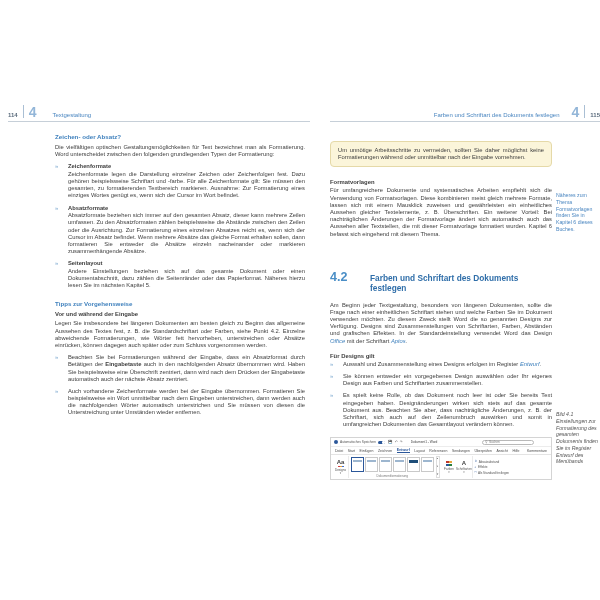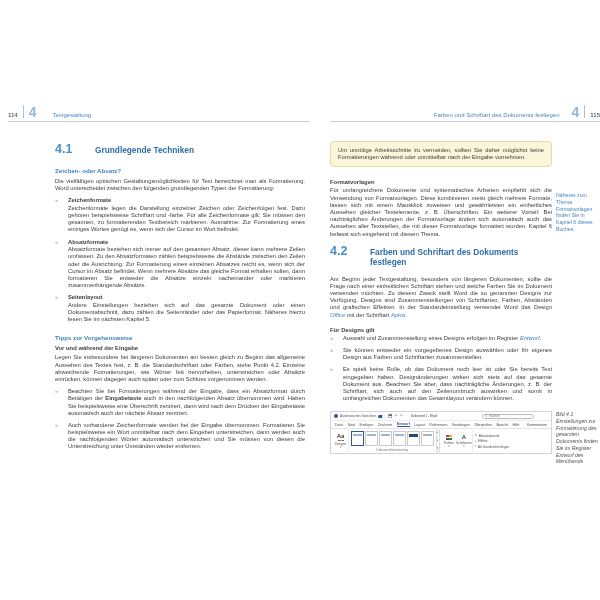--- a/index.html
+++ b/index.html
@@ -98,24 +98,20 @@
 
 <div class="page page-left">
   <div class="pagehead left">
     <span class="pnum">114</span>
     <span class="vbar"></span>
     <span class="chnum">4</span>
     <span class="htitle">Textgestaltung</span>
   </div>
 
   <div class="lp-col">
-    <div class="section-head">
-      <span class="section-num">4.1</span>
-      <span class="section-title">Grundlegende Techniken</span>
-    </div>
 
     <div class="subhead">Zeichen- oder Absatz?</div>
     <p>Die vielfältigen optischen Gestaltungsmöglichkeiten für Text bezeichnet man als Formatierung. Word unterscheidet zwischen den folgenden grundlegenden Typen der Formatierung:</p>
 
     <div class="bullet">
       <span class="marker">»</span>
       <span class="bbody">
         <span class="btitle" style="display:block">Zeichenformate</span>
         <span class="btext" style="display:block">Zeichenformate legen die Darstellung einzelner Zeichen oder Zeichenfolgen fest. Dazu gehören beispielsweise Schriftart und -farbe. Für alle Zeichenformate gilt: Sie müssen den gesamten, zu formatierenden Textbereich markieren. Ausnahme: Zur Formatierung eines einziges Wortes genügt es, wenn sich der Cursor im Wort befindet.</span>
       </span>
@@ -159,21 +155,21 @@
   </div>
 
   <div class="rp-col">
     <div class="notebox">
       <p>Um unnötige Arbeitsschritte zu vermeiden, sollten Sie daher möglichst keine Formatierungen während oder unmittelbar nach der Eingabe vornehmen.</p>
     </div>
 
     <div class="boldhead">Formatvorlagen</div>
     <p>Für umfangreichere Dokumente und systematisches Arbeiten empfiehlt sich die Verwendung von Formatvorlagen. Diese kombinieren meist gleich mehrere Formate, lassen sich mit einem Mausklick zuweisen und gewährleisten ein einheitliches Aussehen gleicher Textelemente, z. B. Überschriften. Ein weiterer Vorteil: Bei nachträglichen Änderungen der Formatvorlage ändert sich automatisch auch das Aussehen aller Textstellen, die mit dieser Formatvorlage formatiert wurden. Kapitel 6 befasst sich eingehend mit diesem Thema.</p>
 
-    <div class="section-head" style="margin-top:6px;margin-bottom:9px">
+    <div class="section-head" style="margin-top:32px;margin-bottom:9px">
       <span class="section-num">4.2</span>
       <span class="section-title">Farben und Schriftart des Dokuments festlegen</span>
     </div>
 
     <p><span>Am Beginn jeder Textgestaltung, besonders von längeren Dokumenten, sollte die Frage nach einer einheitlichen Schriftart stehen und welche Farben Sie im Dokument verwenden möchten. Zu diesem Zweck stellt Word die so genannten Designs zur Verfügung. Designs sind Zusammenstellungen von Schriftarten, Farben, Abständen und grafischen Effekten. In der Standardeinstellung verwendet Word das Design </span><span class="b-em">Office</span><span> mit der Schriftart </span><span class="b-em">Aptos</span><span>.</span></p>
 
     <div class="boldhead" style="margin-top:8px">Für Designs gilt</div>
 
     <div class="bullet" style="margin-top:2px">
       <span class="marker">»</span>

